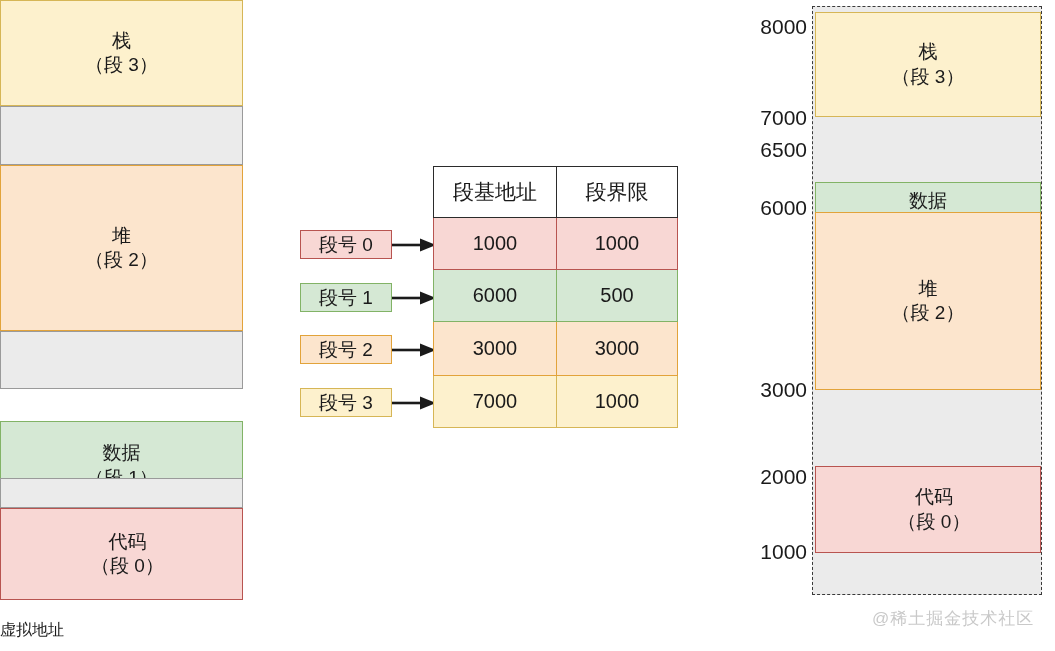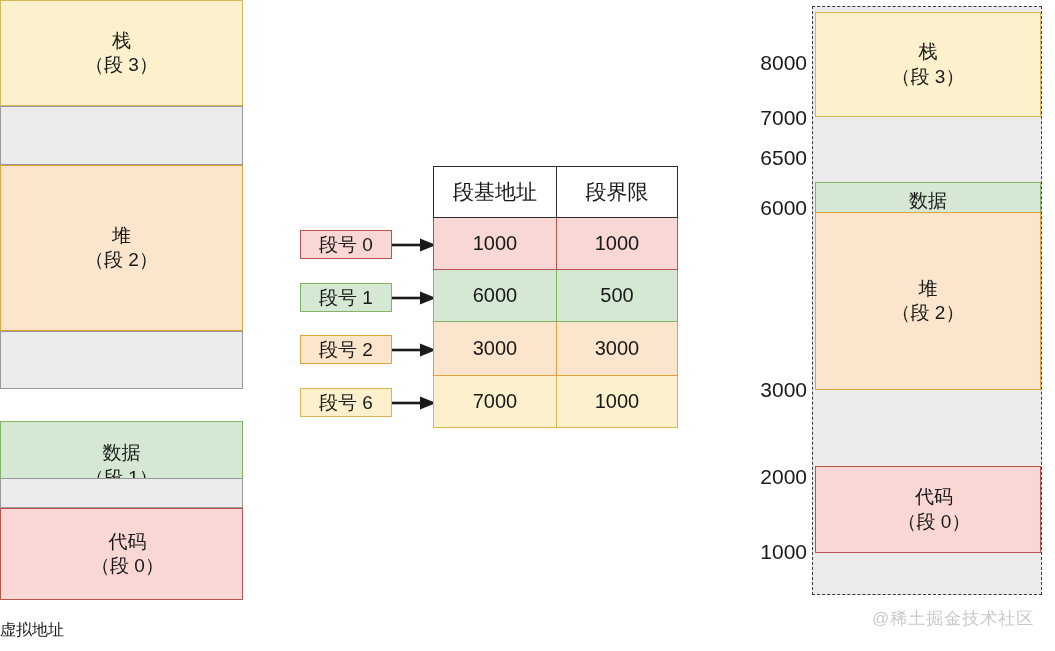--- a/index.html
+++ b/index.html
@@ -177,21 +177,21 @@
       <span class="l1">代码</span>
       <span class="l2">（段 0）</span>
     </div>
   </div>
 
   <div class="caption" style="left:0px;top:620px;width:243px;">虚拟地址</div>
 
   <div class="seg-chip s0">段号 0</div>
   <div class="seg-chip s1">段号 1</div>
   <div class="seg-chip s2">段号 2</div>
-  <div class="seg-chip s3">段号 6</div>
+  <div class="seg-chip s3">段号 3</div>
 
   <svg class="arrow" style="top:237px;" viewBox="0 0 44 16">
     <line x1="0" y1="8" x2="30" y2="8" stroke="#1a1a1a" stroke-width="2.6"></line>
     <polygon points="28,1.5 44,8 28,14.5" fill="#1a1a1a"></polygon>
   </svg>
   <svg class="arrow" style="top:290px;" viewBox="0 0 44 16">
     <line x1="0" y1="8" x2="30" y2="8" stroke="#1a1a1a" stroke-width="2.6"></line>
     <polygon points="28,1.5 44,8 28,14.5" fill="#1a1a1a"></polygon>
   </svg>
   <svg class="arrow" style="top:342px;" viewBox="0 0 44 16">
@@ -224,23 +224,23 @@
       <div class="tcell c1">3000</div>
       <div class="tcell c2">3000</div>
     </div>
 
     <div class="trow r3">
       <div class="tcell c1">7000</div>
       <div class="tcell c2">1000</div>
     </div>
   </div>
 
-  <div class="addr-tick" style="top:15px;margin-top:36px;">8000</div>
+  <div class="addr-tick" style="top:15px;">8000</div>
   <div class="addr-tick" style="top:106px;">7000</div>
-  <div class="addr-tick" style="top:146px;">6500</div>
+  <div class="addr-tick" style="top:138px;">6500</div>
   <div class="addr-tick" style="top:196px;">6000</div>
   <div class="addr-tick" style="top:378px;">3000</div>
   <div class="addr-tick" style="top:465px;">2000</div>
   <div class="addr-tick" style="top:540px;">1000</div>
 
   <div id="physical-column">
 
     <div class="blk c-stack" style="top:5px;height:105px;">
       <span class="l1">栈</span>
       <span class="l2">（段 3）</span>

